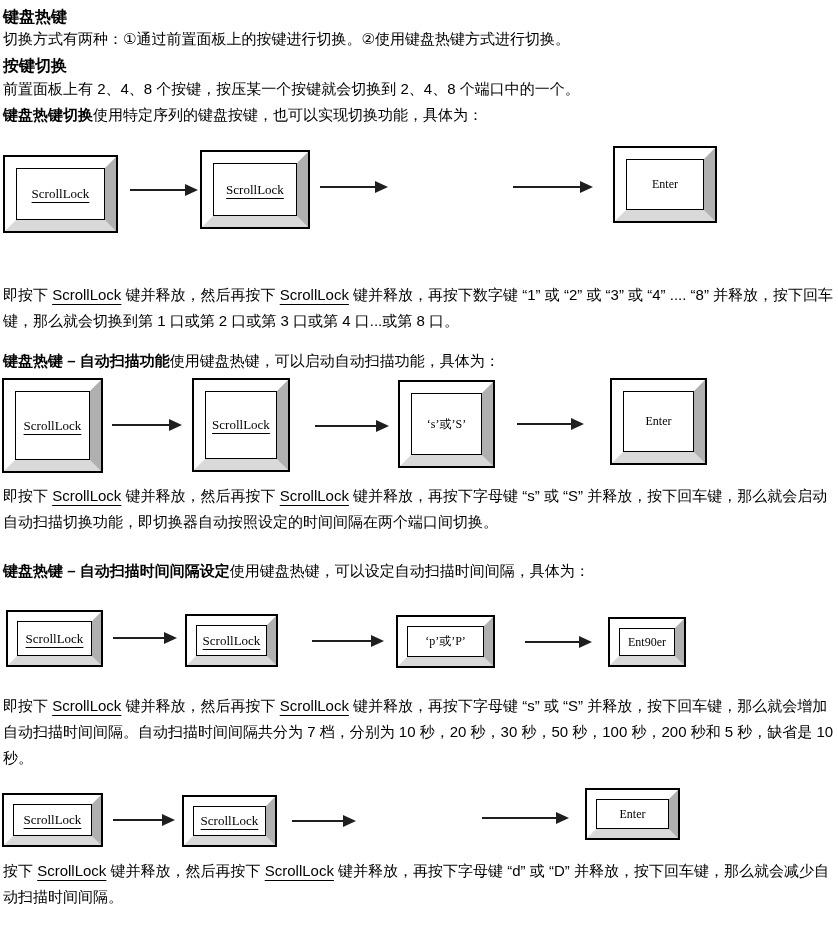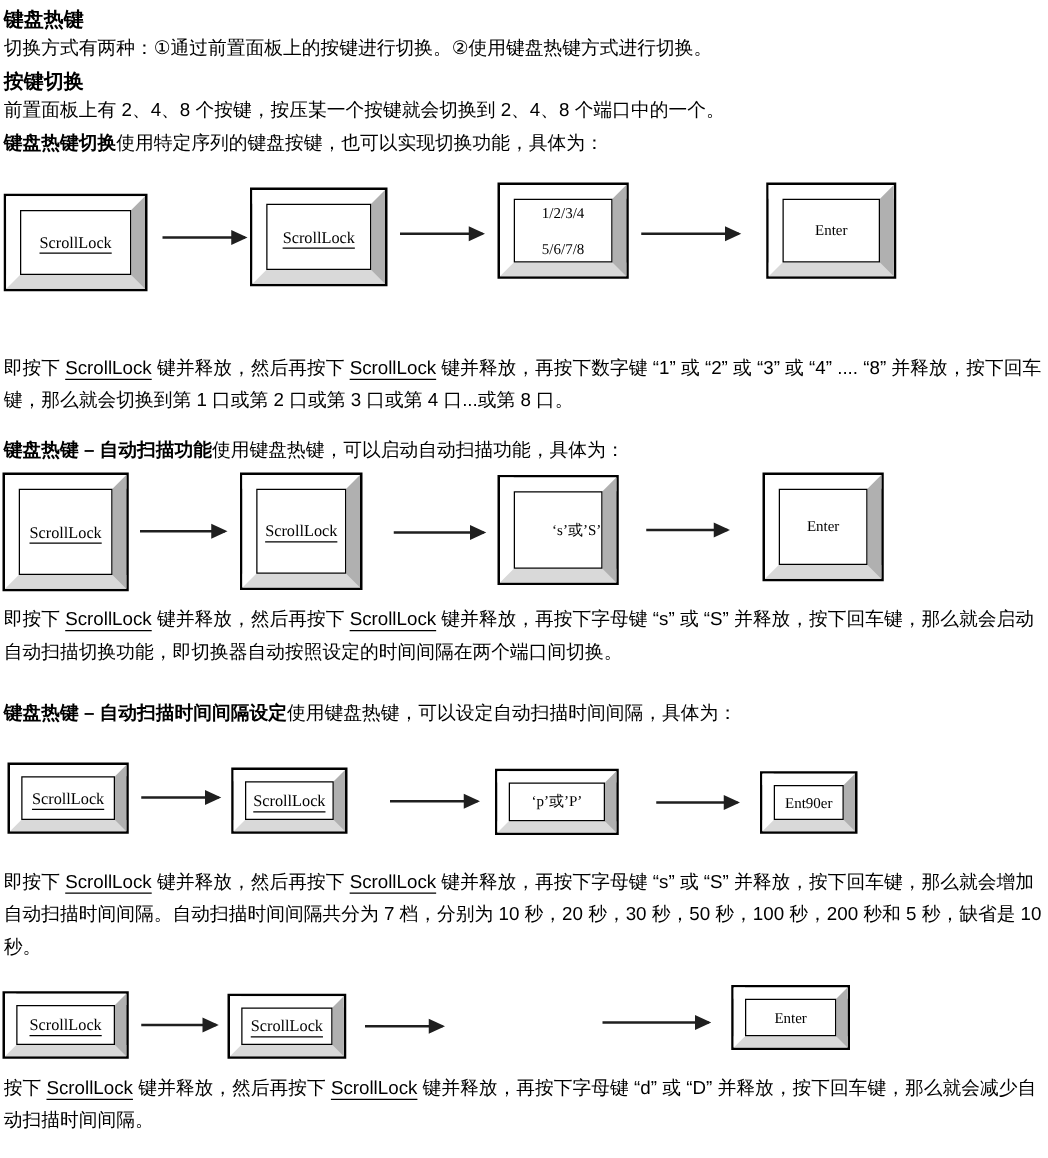--- a/index.html
+++ b/index.html
@@ -55,28 +55,20 @@
   </div>
   <div class="arrow" style="left:130px;top:43px;width:66px;"></div>
   <div class="key" style="left:200px;top:4px;width:110px;height:79px;">
     <div class="bevel b11">
       <div class="face">
         <span class="key-label seg-squiggle">ScrollLock</span>
       </div>
     </div>
   </div>
   <div class="arrow" style="left:320px;top:40px;width:66px;"></div>
-  <div class="key" style="left:398px;top:0px;width:105px;height:77px;">
-    <div class="bevel b11">
-      <div class="face" style="font-size:12px;">
-        <span class="key-label">1/2/3/4</span>
-        <span class="key-label line2">5/6/7/8</span>
-      </div>
-    </div>
-  </div>
   <div class="arrow" style="left:513px;top:40px;width:78px;"></div>
   <div class="key" style="left:613px;top:0px;width:104px;height:77px;">
     <div class="bevel b11">
       <div class="face" style="font-size:12px;">
         <span class="key-label">Enter</span>
       </div>
     </div>
   </div>
 </div>
 
@@ -95,21 +87,21 @@
   <div class="key" style="left:192px;top:0px;width:98px;height:94px;">
     <div class="bevel b11">
       <div class="face">
         <span class="key-label seg-squiggle">ScrollLock</span>
       </div>
     </div>
   </div>
   <div class="arrow" style="left:315px;top:47px;width:72px;"></div>
   <div class="key" style="left:398px;top:2px;width:97px;height:88px;">
     <div class="bevel b11">
-      <div class="face" style="font-size:12px;align-items:flex-end;">
+      <div class="face" style="font-size:12px;">
         <span class="key-label">‘s’或’S’</span>
       </div>
     </div>
   </div>
   <div class="arrow" style="left:517px;top:45px;width:65px;"></div>
   <div class="key" style="left:610px;top:0px;width:97px;height:87px;">
     <div class="bevel b11">
       <div class="face" style="font-size:12px;">
         <span class="key-label">Enter</span>
       </div>

